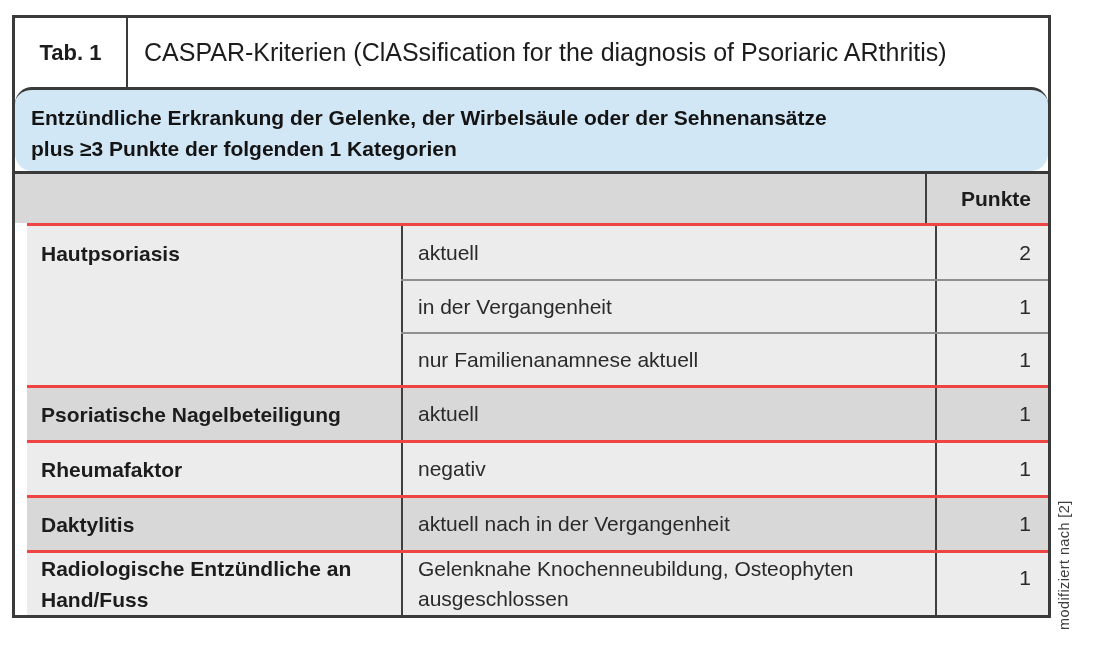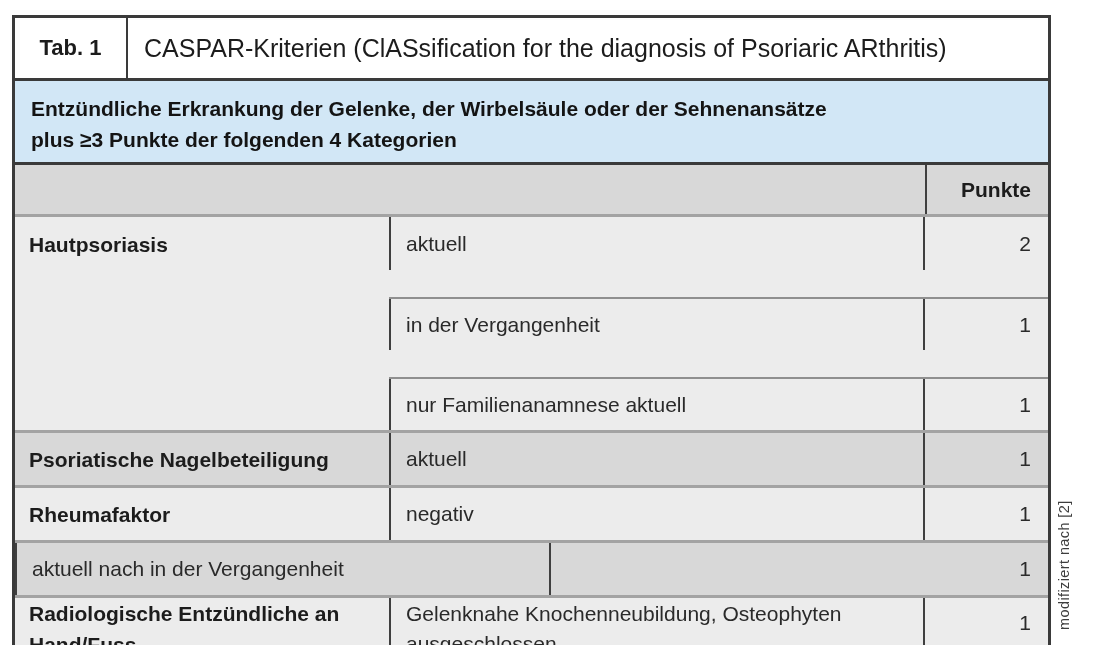--- a/index.html
+++ b/index.html
@@ -22,21 +22,21 @@
     width: 1039px;
     box-sizing: border-box;
     border: 3px solid #3a3a3a;
     background: #ffffff;
   }
   .caspar-table *, .caspar-table *::before { box-sizing: border-box; }
 
   
   .title-row {
     display: flex;
-    height: 60px;
+    height: 69px;
     background: #ffffff;
     color: #1c1c1c;
   }
   .tab-label {
     width: 113px;
     border-right: 2px solid #3a3a3a;
     display: flex;
     align-items: center;
     justify-content: center;
     font-weight: bold;
@@ -54,20 +54,21 @@
   
   .intro {
     border-top: 3px solid #3a3a3a;
     height: 84px;
     background: #d2e7f6;
     padding: 12px 16px 0 16px;
     font-weight: bold;
     font-size: 21px;
     line-height: 31px;
     color: #141414;
+    border-radius: 17px;
   }
 
   
   .points-header {
     border-top: 3px solid #3a3a3a;
     height: 52px;
     display: flex;
     background: #d8d8d8;
   }
   .ph-spacer { flex: 1; }
@@ -79,22 +80,23 @@
     justify-content: flex-end;
     padding-right: 17px;
     font-weight: bold;
     font-size: 21px;
     color: #1c1c1c;
     padding-left: 40px;
   }
 
   
   .group {
-    border-top: 3px solid #a3a3a3;
-    display: flex;
+    border-top: 3px solid #ef4444;
+    display: flex;
+    margin-left: 12px;
   }
   .bg-light { background: #ececec; }
   .bg-dark  { background: #d8d8d8; }
 
   .cat-cell {
     width: 374px;
     padding: 0 14px;
     display: flex;
     align-items: center;
     font-weight: bold;
@@ -103,21 +105,20 @@
     color: #1c1c1c;
   }
   .cat-cell.v-top {
     align-items: flex-start;
     padding-top: 12px;
   }
   .group-right {
     flex: 1;
     display: flex;
     flex-direction: column;
-    gap: 27px;
   }
   .sub-row {
     display: flex;
     height: 52px;
   }
   .g-multi .sub-row { height: 53px; }
   .sub-row + .sub-row { border-top: 2px solid #8f8f8f; text-align: right; }
   .crit-cell {
     width: 534px;
     border-left: 2px solid #3f3f3f;
@@ -165,21 +166,21 @@
 
   <div class="caspar-table">
 
     <div class="title-row">
       <div class="tab-label">Tab. 1</div>
       <div class="table-title">CASPAR-Kriterien (ClASsification for the diagnosis of Psoriaric ARthritis)</div>
     </div>
 
     <div class="intro">
       <div>Entzündliche Erkrankung der Gelenke, der Wirbelsäule oder der Sehnenansätze</div>
-      <div>plus ≥3 Punkte der folgenden 4 Kategorien</div>
+      <div>plus ≥3 Punkte der folgenden 1 Kategorien</div>
     </div>
 
     <div class="points-header">
       <div class="ph-spacer"></div>
       <div class="ph-cell">Punkte</div>
     </div>
 
     <div class="group bg-light g-multi">
       <div class="cat-cell v-top">Hautpsoriasis</div>
       <div class="group-right">
@@ -212,20 +213,21 @@
       <div class="cat-cell">Rheumafaktor</div>
       <div class="group-right">
         <div class="sub-row">
           <div class="crit-cell">negativ</div>
           <div class="pts-cell">1</div>
         </div>
       </div>
     </div>
 
     <div class="group bg-dark">
+      <div class="cat-cell">Daktylitis</div>
       <div class="group-right">
         <div class="sub-row">
           <div class="crit-cell">aktuell nach in der Vergangenheit</div>
           <div class="pts-cell">1</div>
         </div>
       </div>
     </div>
 
     <div class="group bg-light g-last">
       <div class="cat-cell">Radiologische Entzündliche an Hand/Fuss</div>

